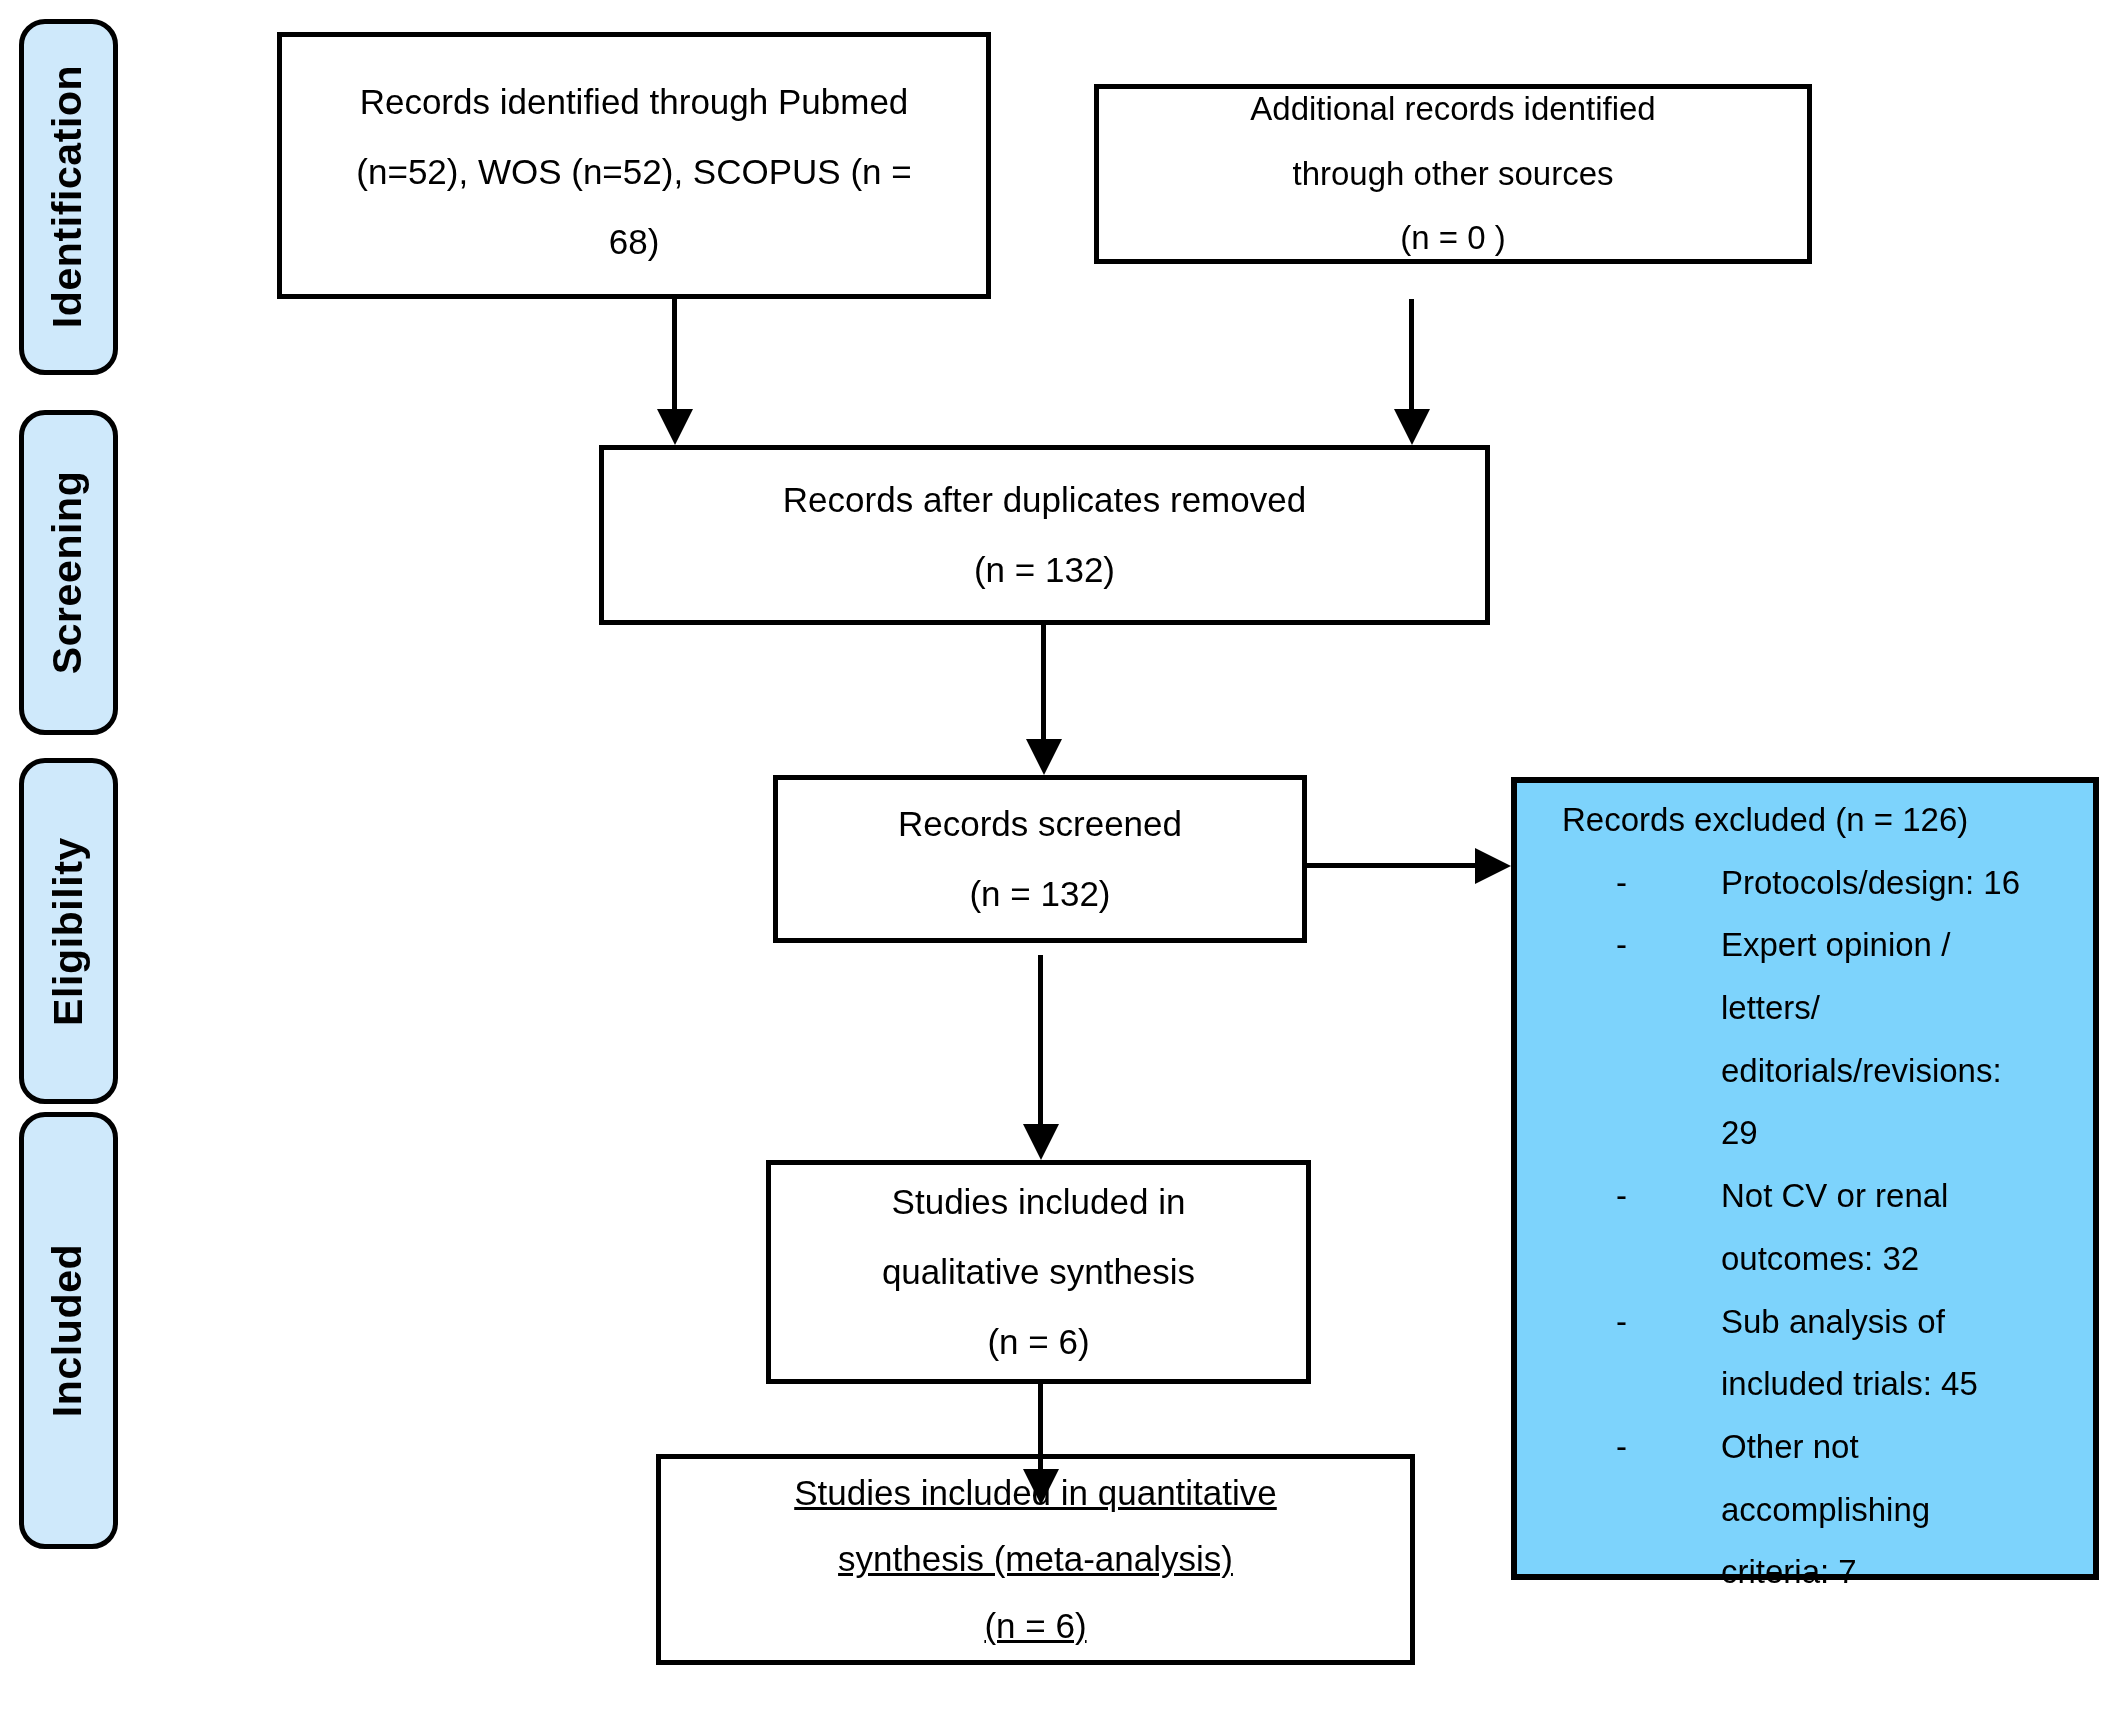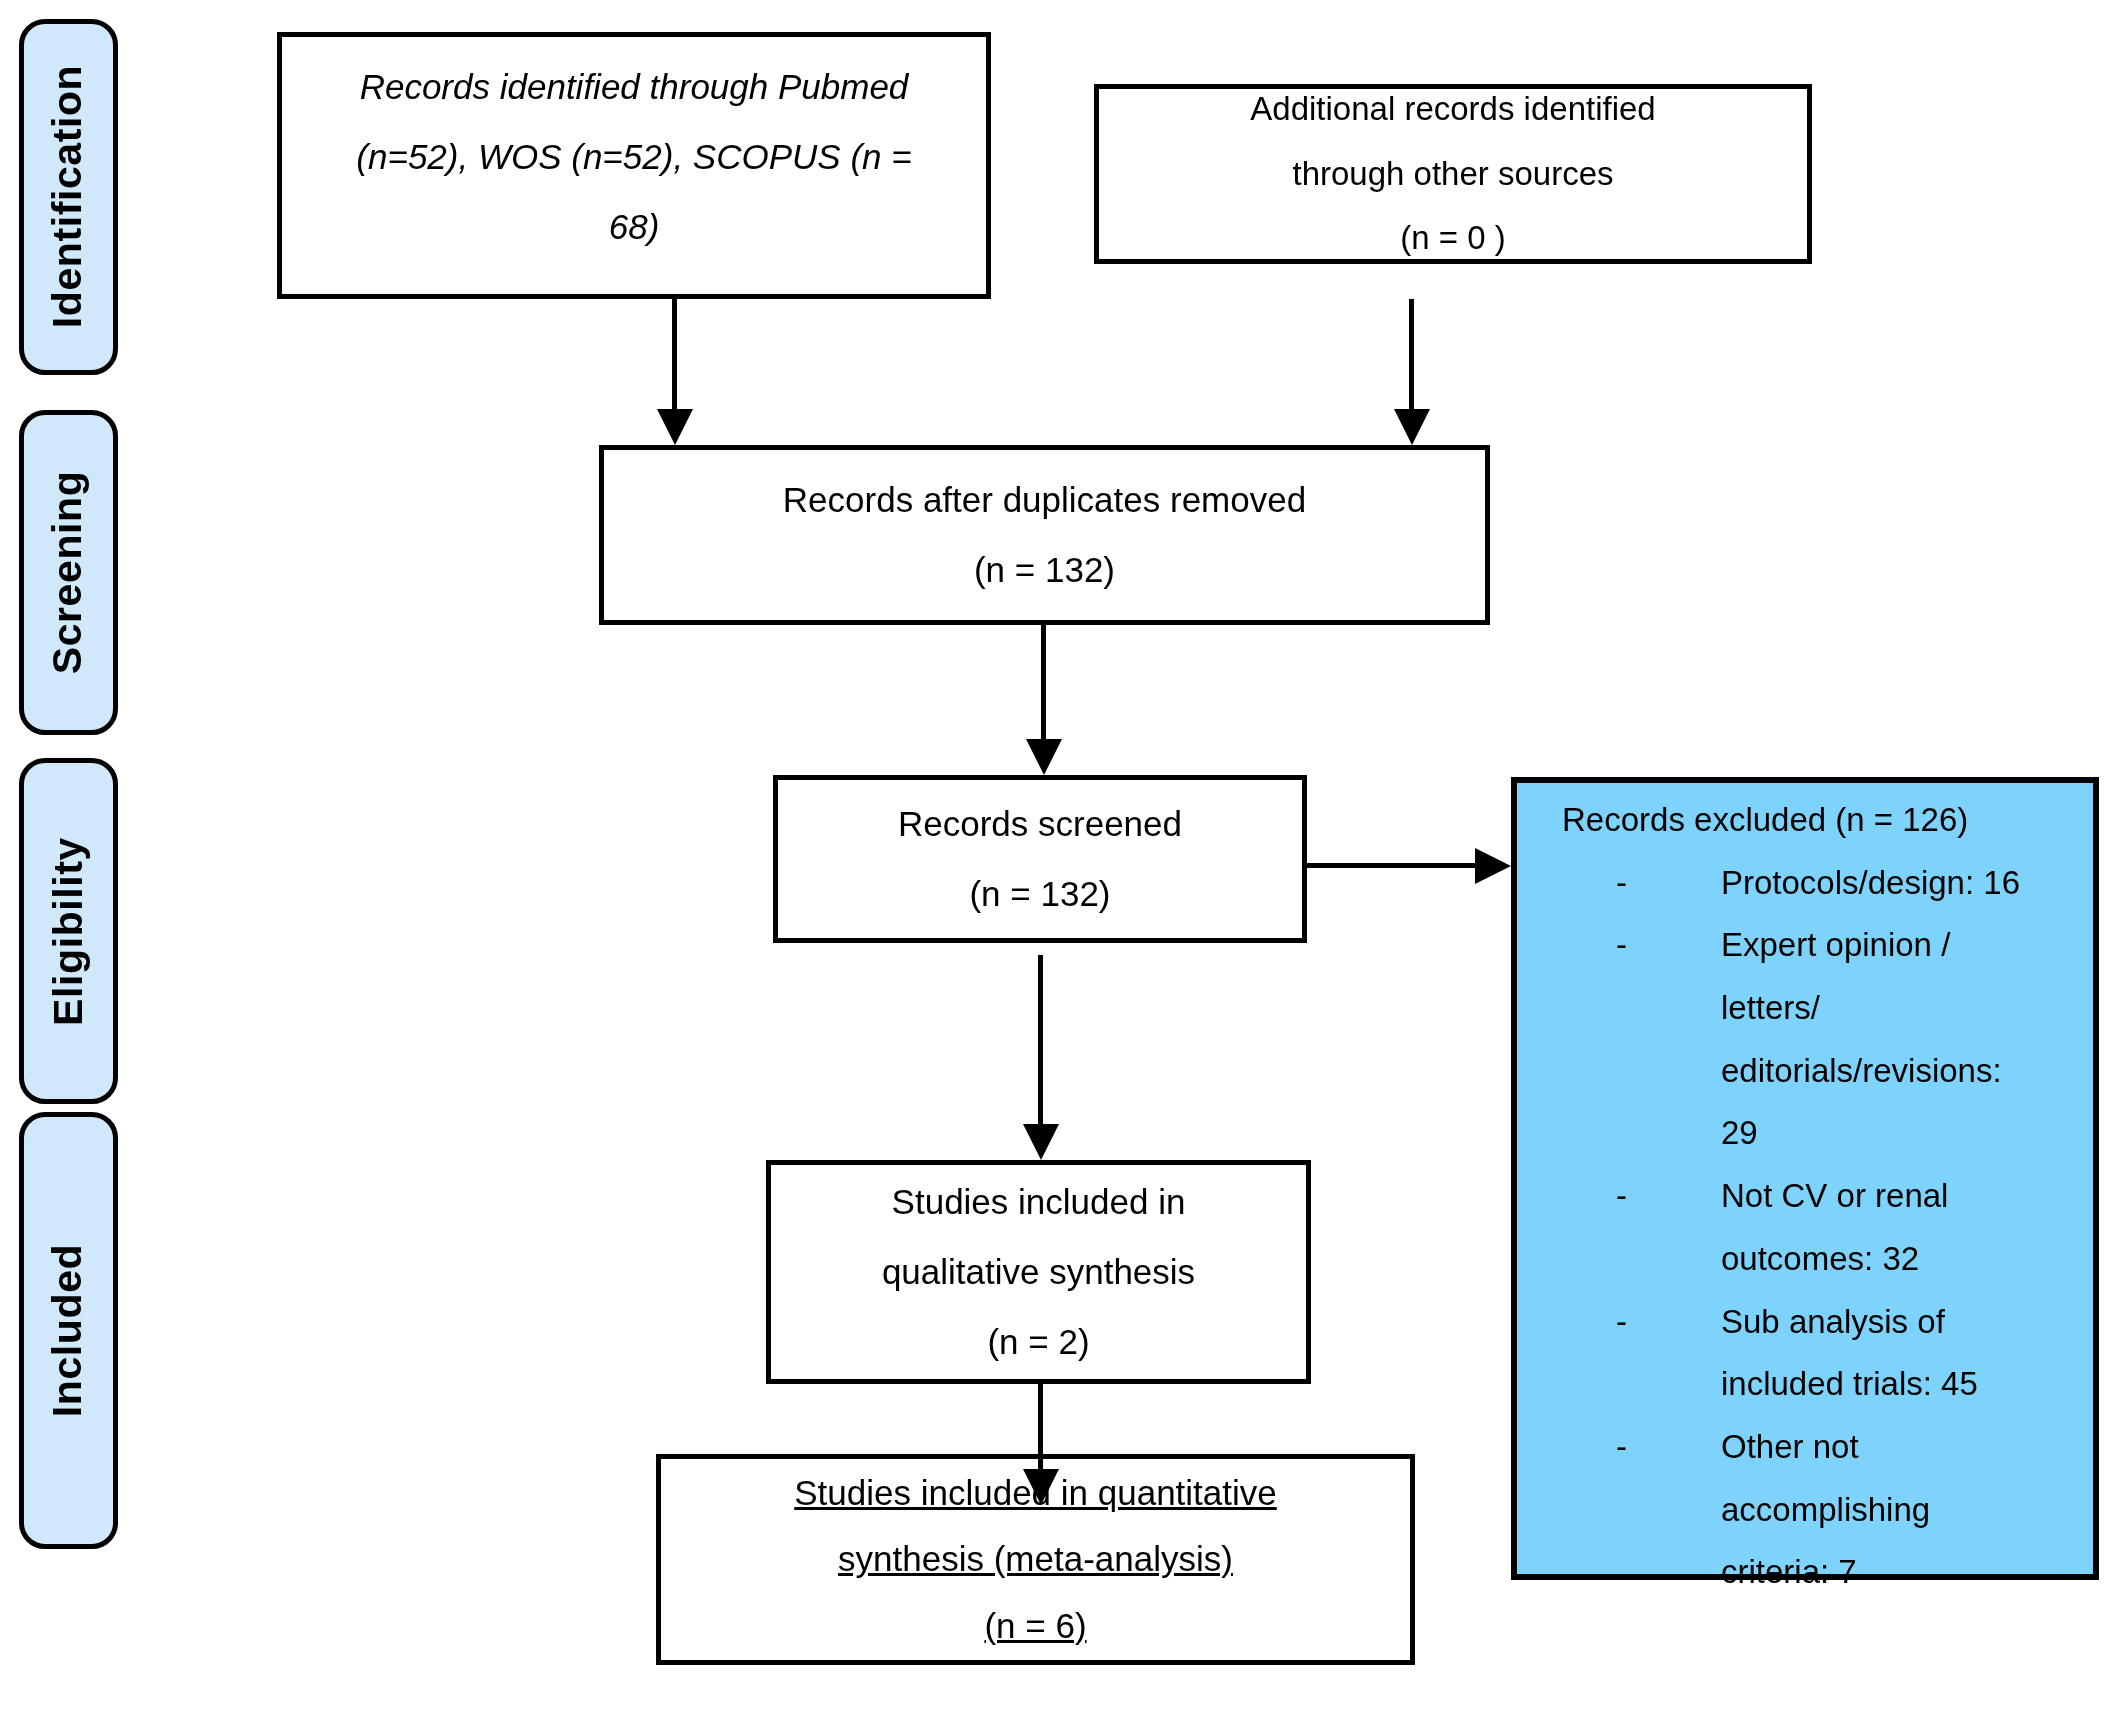--- a/index.html
+++ b/index.html
@@ -36,21 +36,21 @@
   .fbox{
     position:absolute;
     background:#fff;
     border:5.6px solid #000;
     box-sizing:border-box;
     display:flex;flex-direction:column;justify-content:center;
     text-align:center;
     font-size:35px;line-height:2.0;
     white-space:pre-line;
   }
-  #box-identified{left:277px;top:32px;width:714px;height:267px;justify-content:flex-start;padding-top:15px;font-style:italic;}
+  #box-identified{left:277px;top:32px;width:714px;height:267px;justify-content:flex-start;padding-top:30px;}
   #box-additional{left:1094px;top:84px;width:718px;height:180px;font-size:33px;line-height:1.95;}
   #box-duplicates{left:599px;top:445px;width:891px;height:180px;}
   #box-screened{left:773px;top:775px;width:534px;height:168px;}
   #box-qualitative{left:766px;top:1160px;width:545px;height:224px;}
   #box-quantitative{left:656px;top:1454px;width:759px;height:211px;line-height:1.9;text-decoration:underline;}
 
   
   #box-excluded{
     position:absolute;
     left:1511px;top:777px;width:588px;height:803px;
@@ -161,21 +161,21 @@
       <span class="dash">-</span>
       <span class="btext">Other not
 accomplishing
 criteria:  7</span>
     </div>
   </div>
 
   <div class="fbox" id="box-qualitative">
     <div>Studies included in
 qualitative synthesis
-(n = 2)</div>
+(n = 6)</div>
   </div>
 
   <div class="fbox" id="box-quantitative">
     <div>Studies included in quantitative
 synthesis (meta-analysis)
 (n = 6)</div>
   </div>
 
   <div class="arrow arrow-v" id="arrow-identified-down">
     <div class="shaft"></div>

